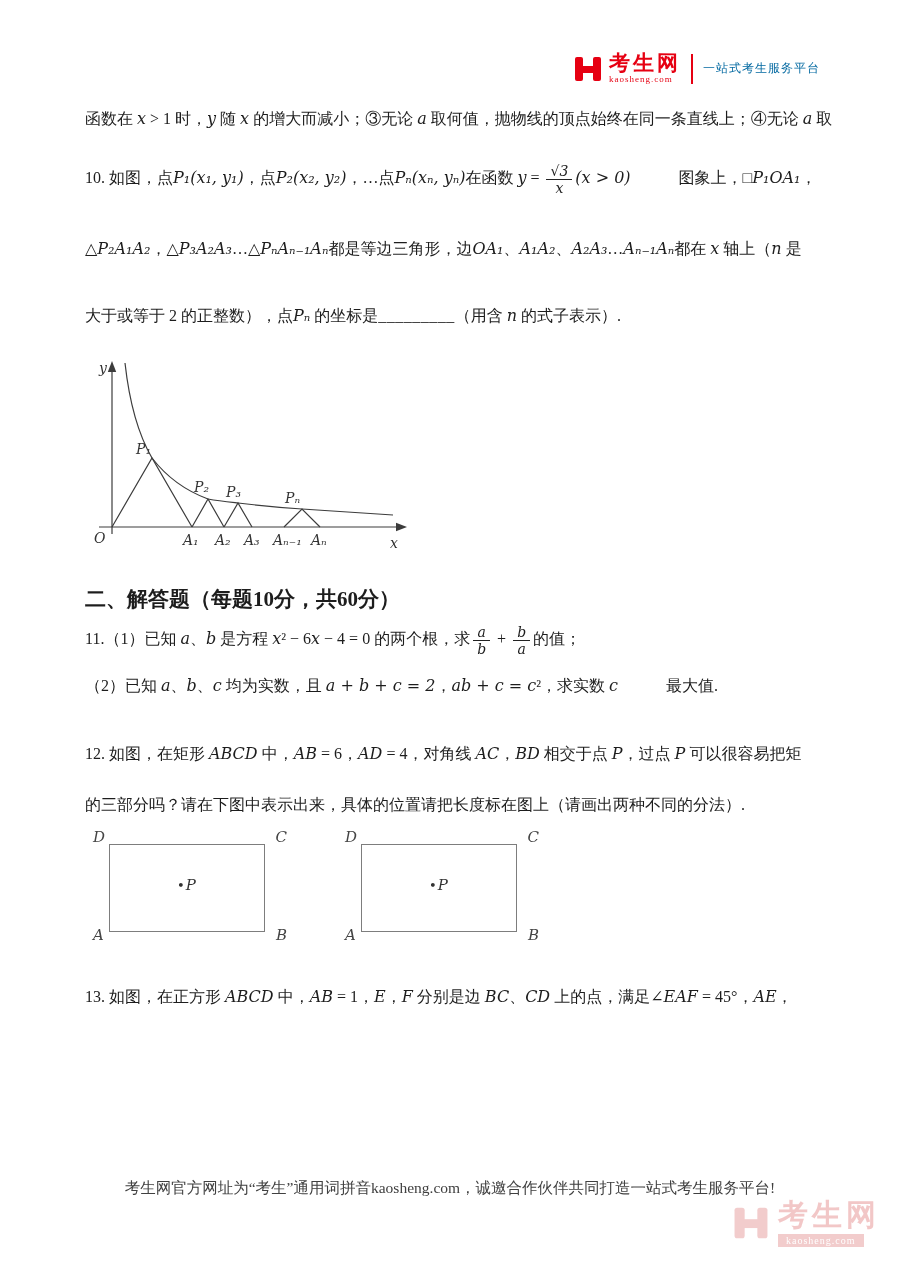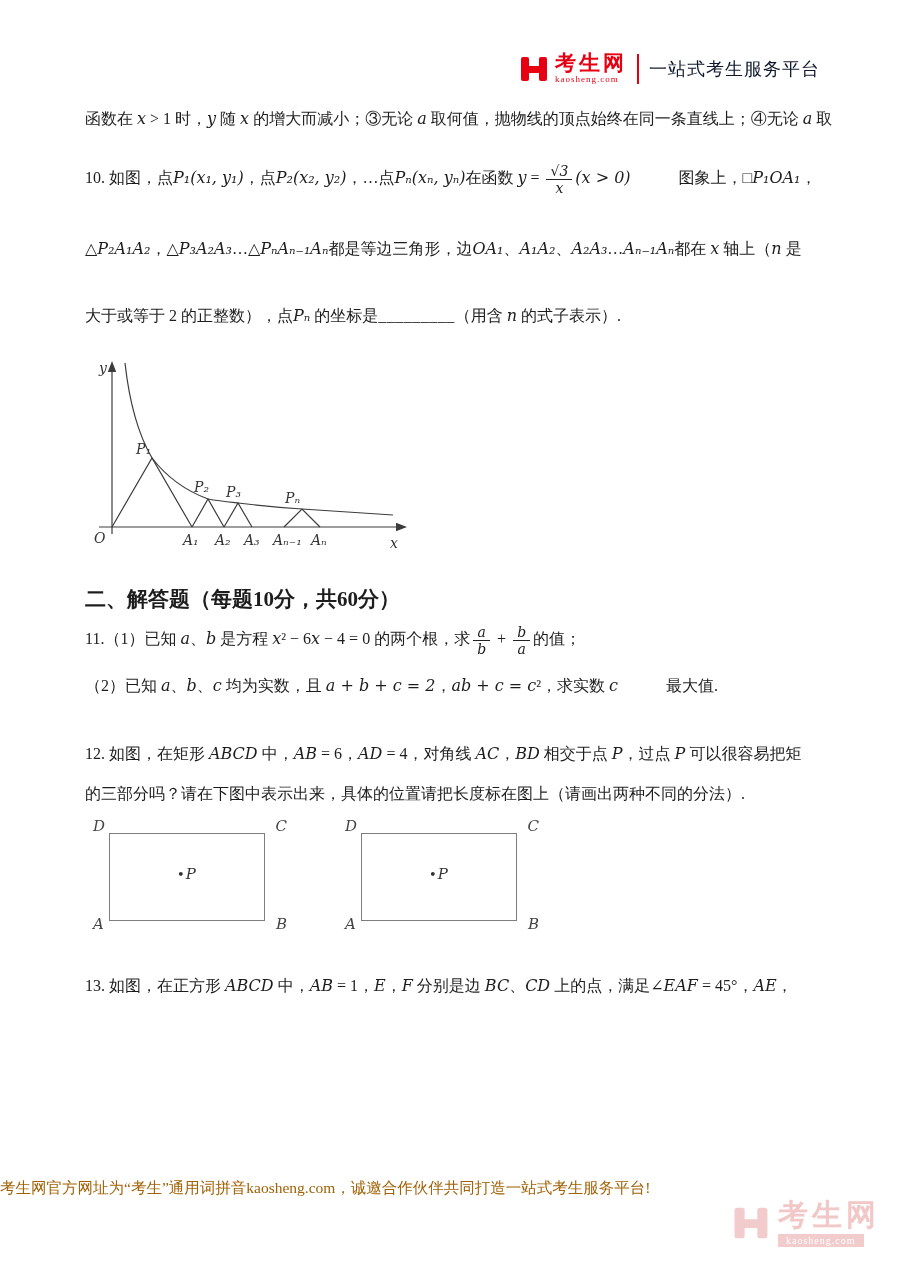--- a/index.html
+++ b/index.html
@@ -22,21 +22,21 @@
   .frac .num { border-bottom: 1px solid #222; padding: 0 4px; }
   .frac .den { padding: 0 4px; }
   .section-title { font-size: 21px; font-weight: bold; line-height: 26px; }
 
   
   .brand { position: absolute; top: 52px; right: 80px; display: flex; align-items: center; }
   .brand-col { display: flex; flex-direction: column; margin-left: 6px; }
   .brand-name { color: #e60012; font-weight: bold; font-size: 21px; letter-spacing: 3px; line-height: 22px; }
   .brand-domain { color: #e60012; font-size: 9px; letter-spacing: 1px; line-height: 11px; }
   .brand-divider { width: 2px; height: 30px; background: #e60012; margin: 0 10px; }
-  .brand-tagline { color: #0f172a; font-size: 18px; letter-spacing: 1px; }
+  .brand-tagline { color: #0369a1; font-size: 12px; letter-spacing: 1px; }
 
   
   .graph { display: block; margin: 30px 0 0 0; }
   .gtext text { font-family: "DejaVu Serif", "DejaVu Sans", serif; font-style: italic; font-size: 14px; fill: #333; }
 
   
   .fig-row { display: flex; gap: 56px; margin: 14px 0 0 8px; }
   .fig-rect {
     position: relative; width: 196px; height: 110px;
     font-family: "DejaVu Serif", "DejaVu Sans", serif; font-style: italic;
@@ -45,21 +45,21 @@
   .corner { position: absolute; line-height: 14px; }
   .corner.tl { left: 0; top: -2px; }
   .corner.tr { right: 2px; top: -2px; }
   .corner.bl { left: 0; bottom: 0; }
   .corner.br { right: 2px; bottom: 0; }
   .rect-box { position: absolute; left: 16px; top: 12px; right: 24px; bottom: 10px; border: 1.5px solid #7d7d7d; }
   .pt { position: absolute; left: 84px; top: 44px; color: #333; }
   .pt .bullet { font-style: normal; font-size: 13px; margin-right: 1px; }
 
   
-  .footer { position: absolute; top: 1178px; left: 0; right: 0; font-size: 15.5px; color: #a16207; }
+  .footer { position: absolute; top: 1178px; left: 0; right: 0; text-align: center; font-size: 15.5px; color: #404040; }
 
   
   .watermark { position: absolute; right: 20px; top: 1198px; display: flex; align-items: center; opacity: 0.55; }
   .wm-col { display: flex; flex-direction: column; align-items: flex-start; margin-left: 8px; }
   .wm-name { color: #e89a9a; font-weight: bold; font-size: 30px; letter-spacing: 4px; line-height: 34px; }
   .wm-domain { background: #e8a4a4; color: #fff; font-size: 10px; letter-spacing: 1px; padding: 1px 8px; margin-top: 2px; }
 </style>
 </head>
 <body>
 
@@ -125,21 +125,21 @@
   <p class="line" style="margin-top:12px"><span class="seg">11.（1）已知 </span><span class="seg m">a</span><span class="seg">、</span><span class="seg m">b</span><span class="seg"> 是方程 </span><span class="seg m">x</span><span class="seg">² − 6</span><span class="seg m">x</span><span class="seg"> − 4 = 0 的两个根，求</span><span class="frac">
         <span class="num">a</span>
         <span class="den">b</span>
       </span><span class="seg"> + </span><span class="frac">
         <span class="num">b</span>
         <span class="den">a</span>
       </span><span class="seg">的值；</span></p>
   <p class="line" style="margin-top:16px"><span class="seg">（2）已知 </span><span class="seg m">a</span><span class="seg">、</span><span class="seg m">b</span><span class="seg">、</span><span class="seg m">c</span><span class="seg"> 均为实数，且 </span><span class="seg m">a + b + c = 2</span><span class="seg">，</span><span class="seg m">ab + c = c</span><span class="seg">²</span><span class="seg">，求实数 </span><span class="seg m">c</span><span class="seg">　　　最大值.</span></p>
 
   <p class="line" style="margin-top:42px"><span class="seg">12. 如图，在矩形 </span><span class="seg m">ABCD</span><span class="seg"> 中，</span><span class="seg m">AB</span><span class="seg"> = 6，</span><span class="seg m">AD</span><span class="seg"> = 4，对角线 </span><span class="seg m">AC</span><span class="seg">，</span><span class="seg m">BD</span><span class="seg"> 相交于点 </span><span class="seg m">P</span><span class="seg">，过点 </span><span class="seg m">P</span><span class="seg"> 可以很容易把矩</span></p>
-  <p class="line" style="margin-top:14px"><span class="seg">的三部分吗？请在下图中表示出来，具体的位置请把长度标在图上（请画出两种不同的分法）.</span></p>
+  <p class="line" style="margin-top:25px"><span class="seg">的三部分吗？请在下图中表示出来，具体的位置请把长度标在图上（请画出两种不同的分法）.</span></p>
 
   <div class="fig-row">
     <div class="fig-rect">
       <span class="corner tl">D</span>
       <span class="corner tr">C</span>
       <span class="corner bl">A</span>
       <span class="corner br">B</span>
       <div class="rect-box"></div>
       <span class="pt"><span class="bullet">•</span><span>P</span></span>
     </div>

